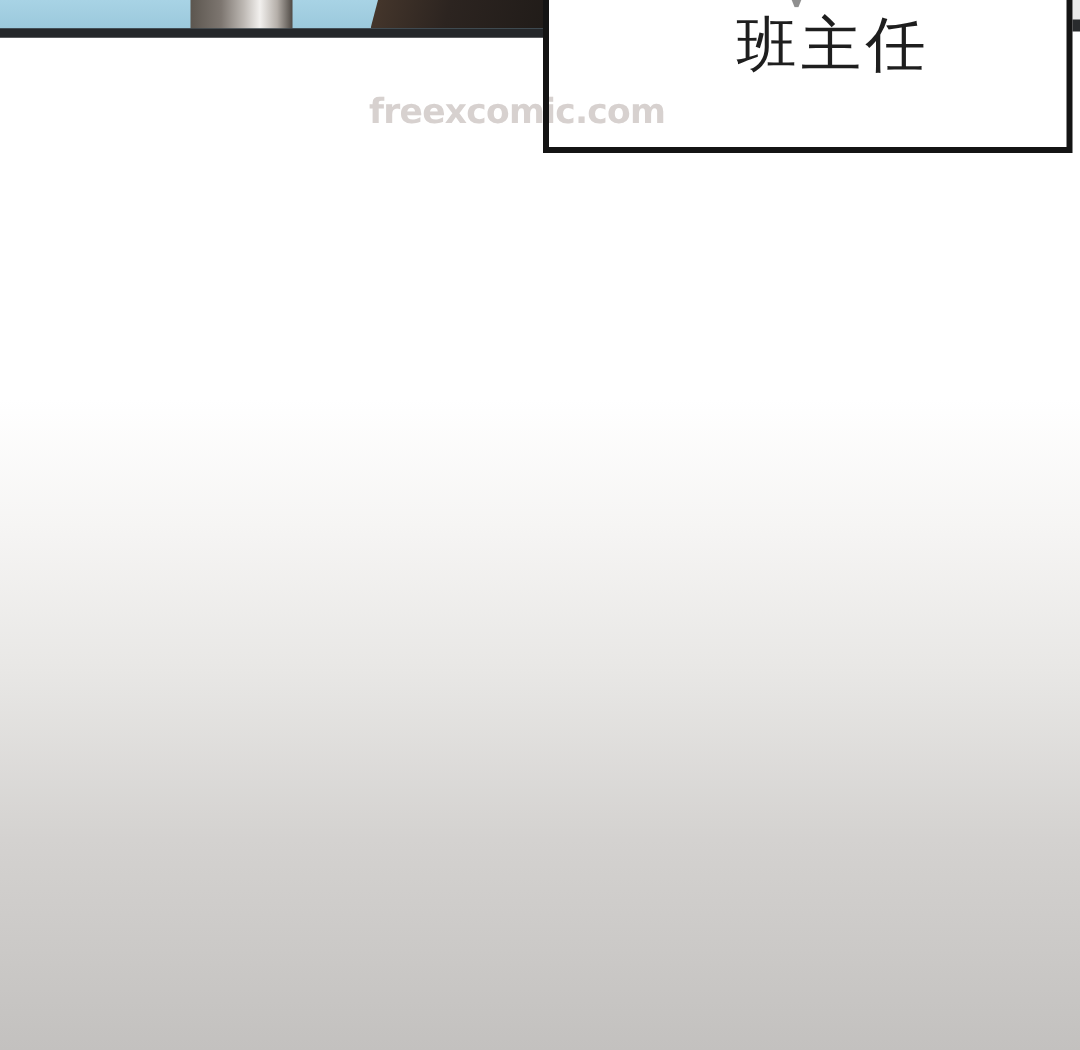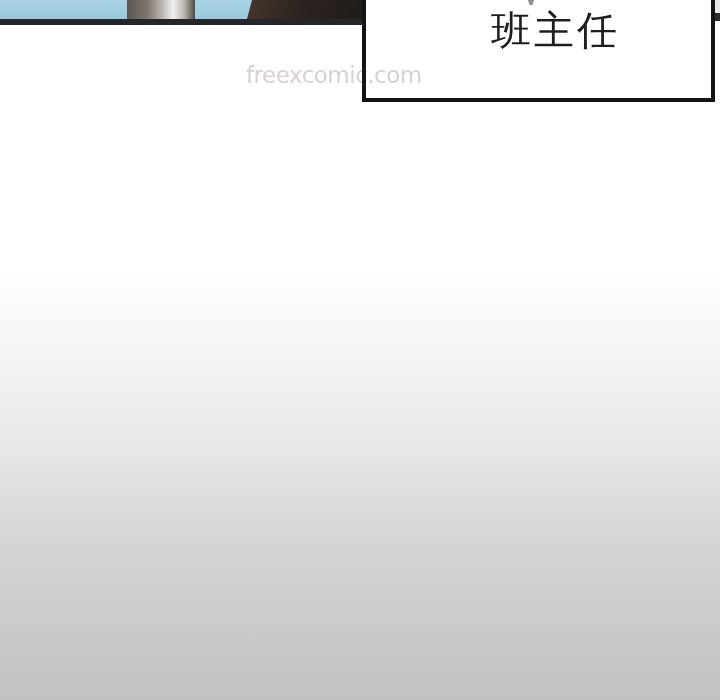--- a/index.html
+++ b/index.html
@@ -67,22 +67,23 @@
   .bubble-fill {
     position: absolute; left: 362px; top: 0;
     width: 353px; height: 102px;
     background: #ffffff;
     z-index: 2;
   }
   .watermark {
     position: absolute;
     left: 246px; top: 62px;
     width: 196px;
+    text-align: center;
     font-size: 23px;
-    font-weight: normal;
+    font-weight: bold;
     letter-spacing: -0.5px;
     color: #d7d1cf;
     text-shadow:
       -2px -2px 0 #ffffff, 2px -2px 0 #ffffff,
       -2px 2px 0 #ffffff, 2px 2px 0 #ffffff,
       0 0 3px #ffffff;
     z-index: 3;
     white-space: nowrap;
   }
   .bubble-frame {

